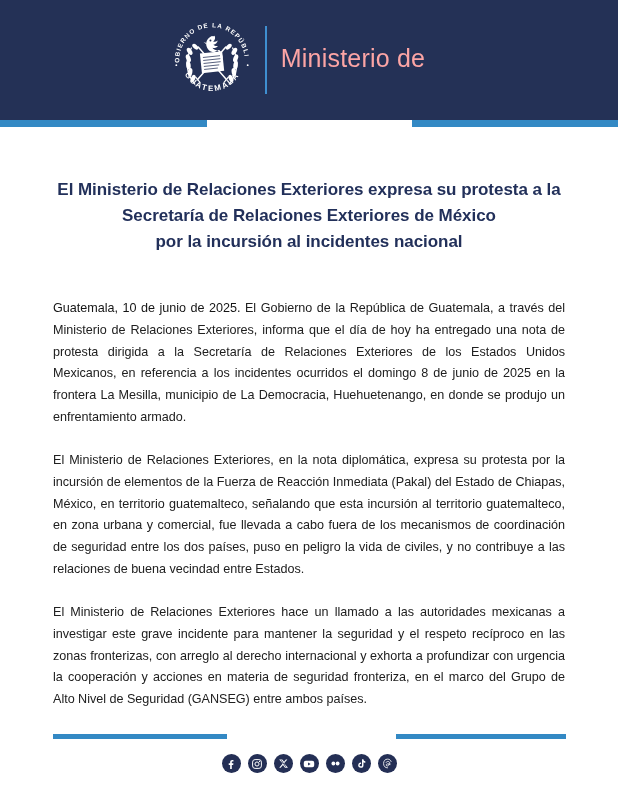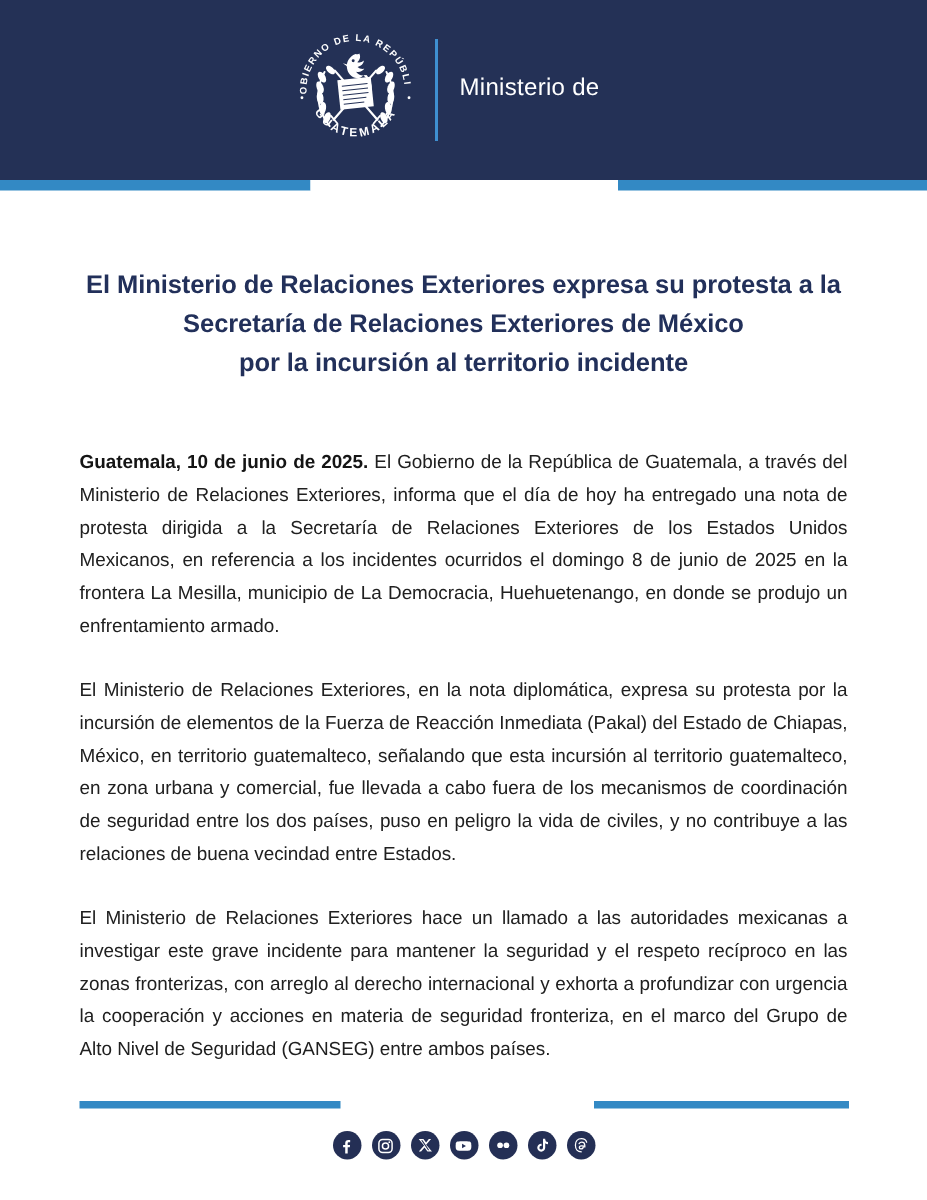--- a/index.html
+++ b/index.html
@@ -44,23 +44,23 @@
     background: #3f8fd0;
     margin: 0 14px 0 10px;
     flex: 0 0 2px;
   }
   .wordmark {
     line-height: 1.02;
     padding-bottom: 2px;
   }
   .wordmark .wm-light {
     display: block;
-    font-size: 16px;
+    font-size: 25px;
     font-weight: 300;
-    color: #ffffff;
+    color: #fca5a5;
     letter-spacing: .2px;
   }
   .wordmark .wm-bold {
     display: block;
     font-size: 19.5px;
     font-weight: 700;
     color: #ffffff;
     letter-spacing: .1px;
   }
 
@@ -103,21 +103,21 @@
   .para {
     margin: 0 0 22px 0;
     text-align: justify;
     font-size: 12.6px;
     line-height: 1.72;
     color: #202020;
     letter-spacing: -0.02px;
   }
   .para:last-child { margin-bottom: 16px; }
   .dateline {
-    font-weight: 700;
+    font-weight: 400;
     color: #141414;
   }
 
   
   .footer {
     position: absolute;
     left: 0;
     right: 0;
     bottom: 0;
     height: 72px;
@@ -253,21 +253,21 @@
   <div class="accent-seg left"></div>
   <div class="accent-seg gap"></div>
   <div class="accent-seg right"></div>
 </div>
 
 <div class="sheet">
 
   <h1 class="doc-title">
     <span class="tl">El Ministerio de Relaciones Exteriores expresa su protesta a la</span>
     <span class="tl">Secretaría de Relaciones Exteriores de México</span>
-    <span class="tl">por la incursión al territorio incidente</span>
+    <span class="tl">por la incursión al incidentes nacional</span>
   </h1>
 
   <div class="body-copy">
 
     <p class="para"><span class="dateline">Guatemala, 10 de junio de 2025.</span><span> El Gobierno de la República de Guatemala, a través del Ministerio de Relaciones Exteriores,  informa que el día de hoy ha entregado una nota de protesta dirigida a la Secretaría de Relaciones Exteriores de los Estados Unidos Mexicanos, en referencia a los incidentes ocurridos el domingo 8 de junio de 2025 en la frontera La Mesilla, municipio de La Democracia, Huehuetenango, en donde se produjo un enfrentamiento armado.</span></p>
 
     <p class="para">El Ministerio de Relaciones Exteriores, en la nota diplomática, expresa su protesta por la incursión de elementos de la Fuerza de Reacción Inmediata (Pakal) del Estado de Chiapas, México, en territorio guatemalteco, señalando que esta incursión al territorio guatemalteco, en zona urbana y comercial, fue llevada a cabo fuera de los mecanismos de coordinación de seguridad entre los dos países, puso en peligro la vida de civiles, y no contribuye a las relaciones de buena vecindad entre Estados.</p>
 
     <p class="para">El Ministerio de Relaciones Exteriores hace un llamado a las autoridades mexicanas a investigar este grave incidente para mantener la seguridad y el respeto recíproco en las zonas fronterizas, con arreglo al derecho internacional y exhorta a profundizar con urgencia la cooperación y acciones en materia de seguridad fronteriza, en el marco del Grupo de Alto Nivel de Seguridad (GANSEG) entre ambos países.</p>
 

